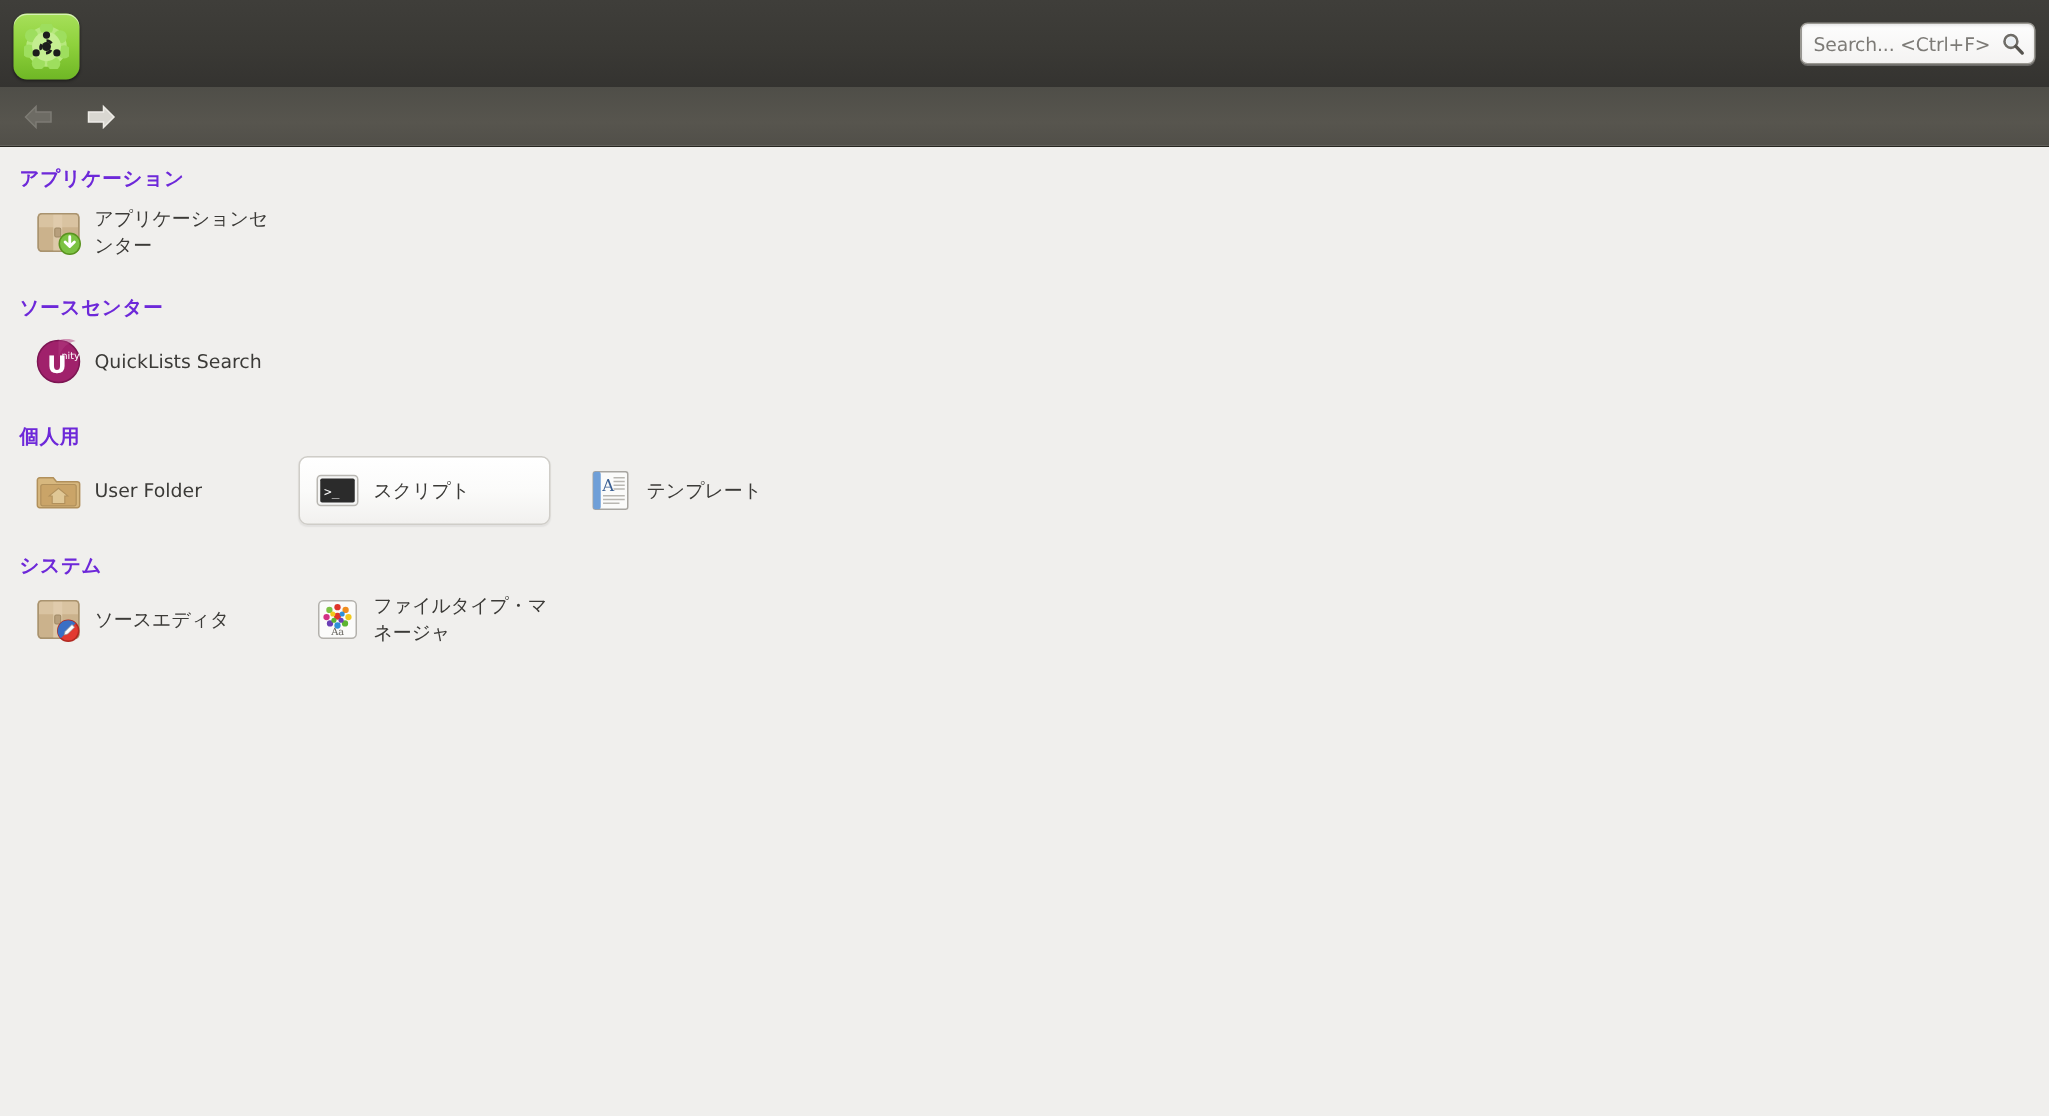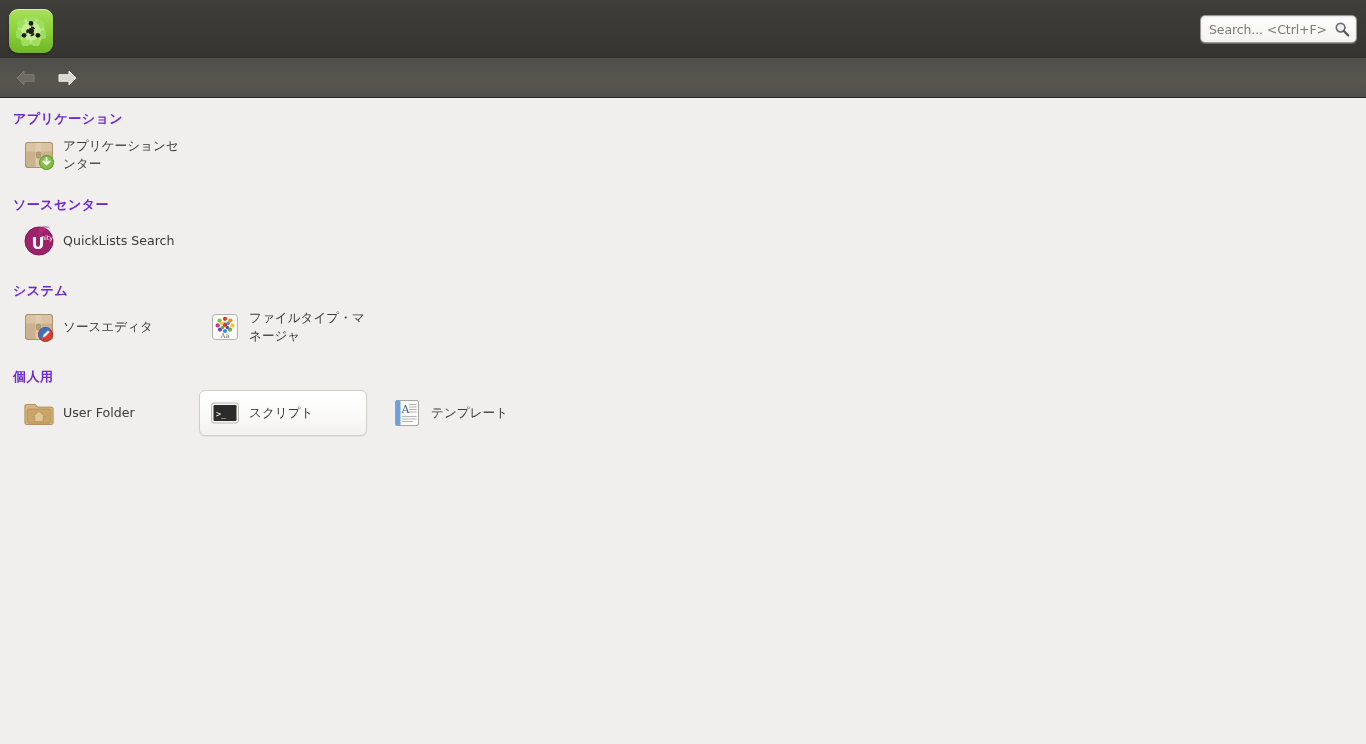--- a/index.html
+++ b/index.html
@@ -229,20 +229,59 @@
           <path d="M15 15 a14 14 0 0 1 11.4 -13.7 A14 14 0 0 0 15 1 Z" fill="#b23c80" opacity=".5"></path>
           <text x="7.5" y="22.5" font-family="'DejaVu Sans',sans-serif" font-size="16" font-weight="bold" fill="#ffffff">U</text>
           <text x="17" y="13.5" font-family="'DejaVu Sans',sans-serif" font-size="6.4" fill="#ffffff">nity</text>
         </svg>
         <span class="label" style="max-width:none;">QuickLists Search</span>
       </div>
     </div>
   </div>
 
   <div class="section" style="padding-top:18px;">
+    <div class="section-title">個人用</div>
+    <div class="grid" style="padding-left:13px;">
+      <div class="item col-a">
+        <svg class="ico" viewBox="0 0 30 30">
+          <path d="M2.5 6.5h9l2.2 2.6h13.8a1.6 1.6 0 0 1 1.6 1.6v14.2a1.6 1.6 0 0 1-1.6 1.6H2.5A1.6 1.6 0 0 1 .9 24.9V8.1A1.6 1.6 0 0 1 2.5 6.5z" fill="#d7b77e" stroke="#b1905b" stroke-width="1"></path>
+          <rect x="3.2" y="11" width="23.6" height="14.2" rx="1.4" fill="#caa468" stroke="#b1905b" stroke-width=".8"></rect>
+          <path d="M15 13.5l6.2 5.1h-2v5h-8.4v-5h-2z" fill="#e0c795" stroke="#b1905b" stroke-width=".7"></path>
+        </svg>
+        <span class="label" style="max-width:none;">User Folder</span>
+      </div>
+      <div class="item hover" style="width:168px;">
+        <svg class="ico" viewBox="0 0 30 30">
+          <rect x="1.5" y="5" width="27" height="20" rx="2.5" fill="#f5f5f4" stroke="#b9b7b2" stroke-width="1"></rect>
+          <rect x="3.5" y="7" width="23" height="16" rx="1.2" fill="#2b2b2b"></rect>
+          <text x="6" y="18.5" font-family="'DejaVu Sans Mono',monospace" font-size="8.5" fill="#ffffff">&gt;_</text>
+        </svg>
+        <span class="label" style="max-width:none;">スクリプト</span>
+      </div>
+      <div class="item" style="margin-left:14px;">
+        <svg class="ico" viewBox="0 0 30 30">
+          <rect x="3.5" y="2.5" width="23" height="25" rx="1.5" fill="#fbfbfa" stroke="#a8a6a1" stroke-width="1"></rect>
+          <rect x="3.5" y="2.5" width="5" height="25" rx="1.5" fill="#6f9fd8"></rect>
+          <text x="9.5" y="15" font-family="'DejaVu Serif',serif" font-size="11" fill="#3a5f93">A</text>
+          <g stroke="#b9b7b2" stroke-width="1">
+            <line x1="17" y1="6.5" x2="24.5" y2="6.5"></line>
+            <line x1="17" y1="9" x2="24.5" y2="9"></line>
+            <line x1="17" y1="11.5" x2="24.5" y2="11.5"></line>
+            <line x1="17" y1="14" x2="24.5" y2="14"></line>
+            <line x1="10" y1="18.5" x2="24.5" y2="18.5"></line>
+            <line x1="10" y1="21" x2="24.5" y2="21"></line>
+            <line x1="10" y1="23.5" x2="21" y2="23.5"></line>
+          </g>
+        </svg>
+        <span class="label" style="max-width:none;">テンプレート</span>
+      </div>
+    </div>
+  </div>
+
+  <div class="section" style="padding-top:18px;">
     <div class="section-title">システム</div>
     <div class="grid" style="padding-left:13px;">
       <div class="item col-a">
         <svg class="ico" viewBox="0 0 30 30">
           <rect x="1.5" y="2.5" width="27" height="25" rx="2.5" fill="#cbb28c" stroke="#b09a76" stroke-width="1"></rect>
           <rect x="1.5" y="2.5" width="27" height="9" fill="#d9c3a1"></rect>
           <rect x="11.5" y="2.5" width="6" height="25" fill="#e0cdae" opacity=".85"></rect>
           <rect x="12.5" y="12" width="4" height="6" rx="1" fill="#b79f7c" stroke="#a08a66" stroke-width=".7"></rect>
           <rect x="1.5" y="2.5" width="27" height="25" rx="2.5" fill="none" stroke="#a9936f" stroke-width="1"></rect>
           <circle cx="21.5" cy="22.5" r="7" fill="#e23a30" stroke="#b02a22" stroke-width="1"></circle>
@@ -269,52 +308,13 @@
             <circle cx="12.6" cy="15.5" r="1.7" fill="#5cb531"></circle>
             <circle cx="17.4" cy="15.5" r="1.7" fill="#6b3fb5"></circle>
           </g>
           <text x="10.8" y="25.5" font-family="'DejaVu Serif',serif" font-size="6.6" fill="#6a6862">Aa</text>
         </svg>
         <span class="label wide">ファイルタイプ・マネージャ</span>
       </div>
     </div>
   </div>
 
-  <div class="section" style="padding-top:18px;">
-    <div class="section-title">個人用</div>
-    <div class="grid" style="padding-left:13px;">
-      <div class="item col-a">
-        <svg class="ico" viewBox="0 0 30 30">
-          <path d="M2.5 6.5h9l2.2 2.6h13.8a1.6 1.6 0 0 1 1.6 1.6v14.2a1.6 1.6 0 0 1-1.6 1.6H2.5A1.6 1.6 0 0 1 .9 24.9V8.1A1.6 1.6 0 0 1 2.5 6.5z" fill="#d7b77e" stroke="#b1905b" stroke-width="1"></path>
-          <rect x="3.2" y="11" width="23.6" height="14.2" rx="1.4" fill="#caa468" stroke="#b1905b" stroke-width=".8"></rect>
-          <path d="M15 13.5l6.2 5.1h-2v5h-8.4v-5h-2z" fill="#e0c795" stroke="#b1905b" stroke-width=".7"></path>
-        </svg>
-        <span class="label" style="max-width:none;">User Folder</span>
-      </div>
-      <div class="item hover" style="width:168px;">
-        <svg class="ico" viewBox="0 0 30 30">
-          <rect x="1.5" y="5" width="27" height="20" rx="2.5" fill="#f5f5f4" stroke="#b9b7b2" stroke-width="1"></rect>
-          <rect x="3.5" y="7" width="23" height="16" rx="1.2" fill="#2b2b2b"></rect>
-          <text x="6" y="18.5" font-family="'DejaVu Sans Mono',monospace" font-size="8.5" fill="#ffffff">&gt;_</text>
-        </svg>
-        <span class="label" style="max-width:none;">スクリプト</span>
-      </div>
-      <div class="item" style="margin-left:14px;">
-        <svg class="ico" viewBox="0 0 30 30">
-          <rect x="3.5" y="2.5" width="23" height="25" rx="1.5" fill="#fbfbfa" stroke="#a8a6a1" stroke-width="1"></rect>
-          <rect x="3.5" y="2.5" width="5" height="25" rx="1.5" fill="#6f9fd8"></rect>
-          <text x="9.5" y="15" font-family="'DejaVu Serif',serif" font-size="11" fill="#3a5f93">A</text>
-          <g stroke="#b9b7b2" stroke-width="1">
-            <line x1="17" y1="6.5" x2="24.5" y2="6.5"></line>
-            <line x1="17" y1="9" x2="24.5" y2="9"></line>
-            <line x1="17" y1="11.5" x2="24.5" y2="11.5"></line>
-            <line x1="17" y1="14" x2="24.5" y2="14"></line>
-            <line x1="10" y1="18.5" x2="24.5" y2="18.5"></line>
-            <line x1="10" y1="21" x2="24.5" y2="21"></line>
-            <line x1="10" y1="23.5" x2="21" y2="23.5"></line>
-          </g>
-        </svg>
-        <span class="label" style="max-width:none;">テンプレート</span>
-      </div>
-    </div>
-  </div>
-
 </div>
 
 </body></html>

